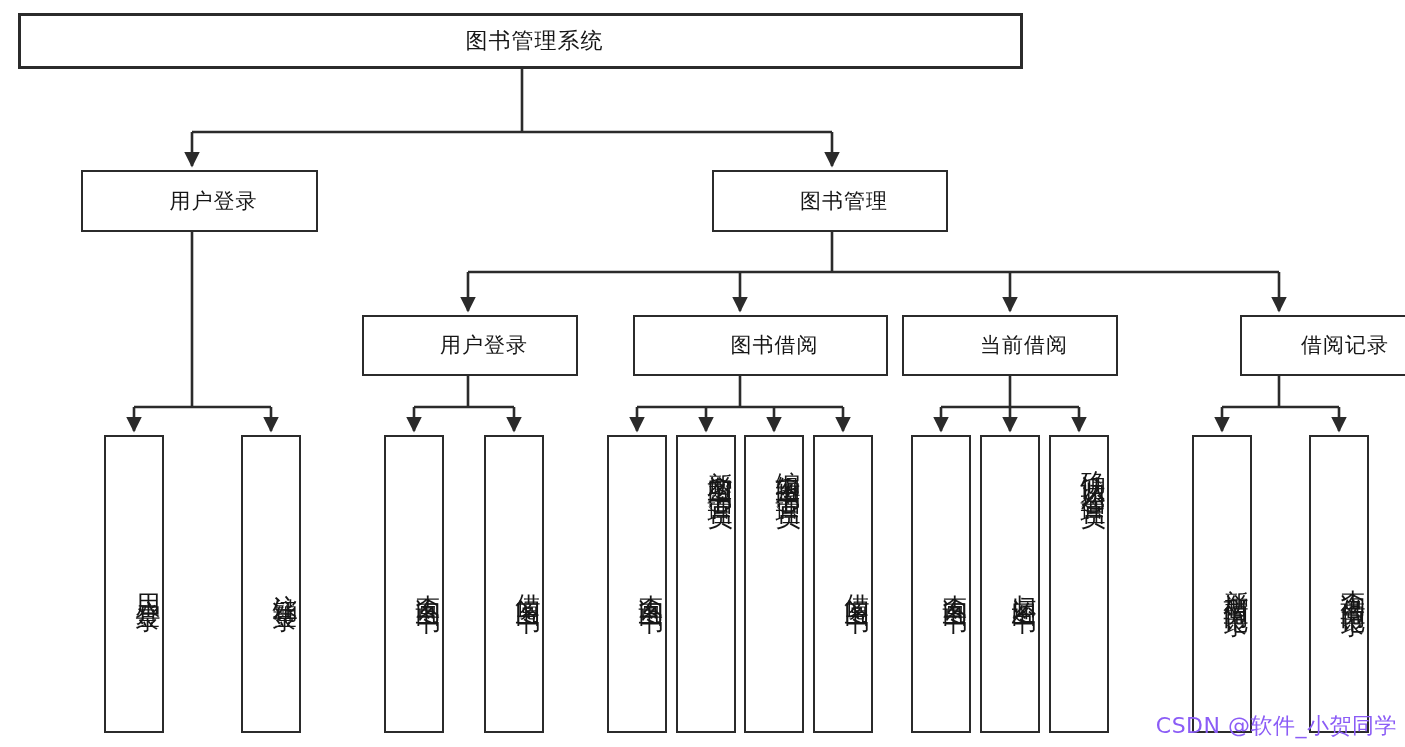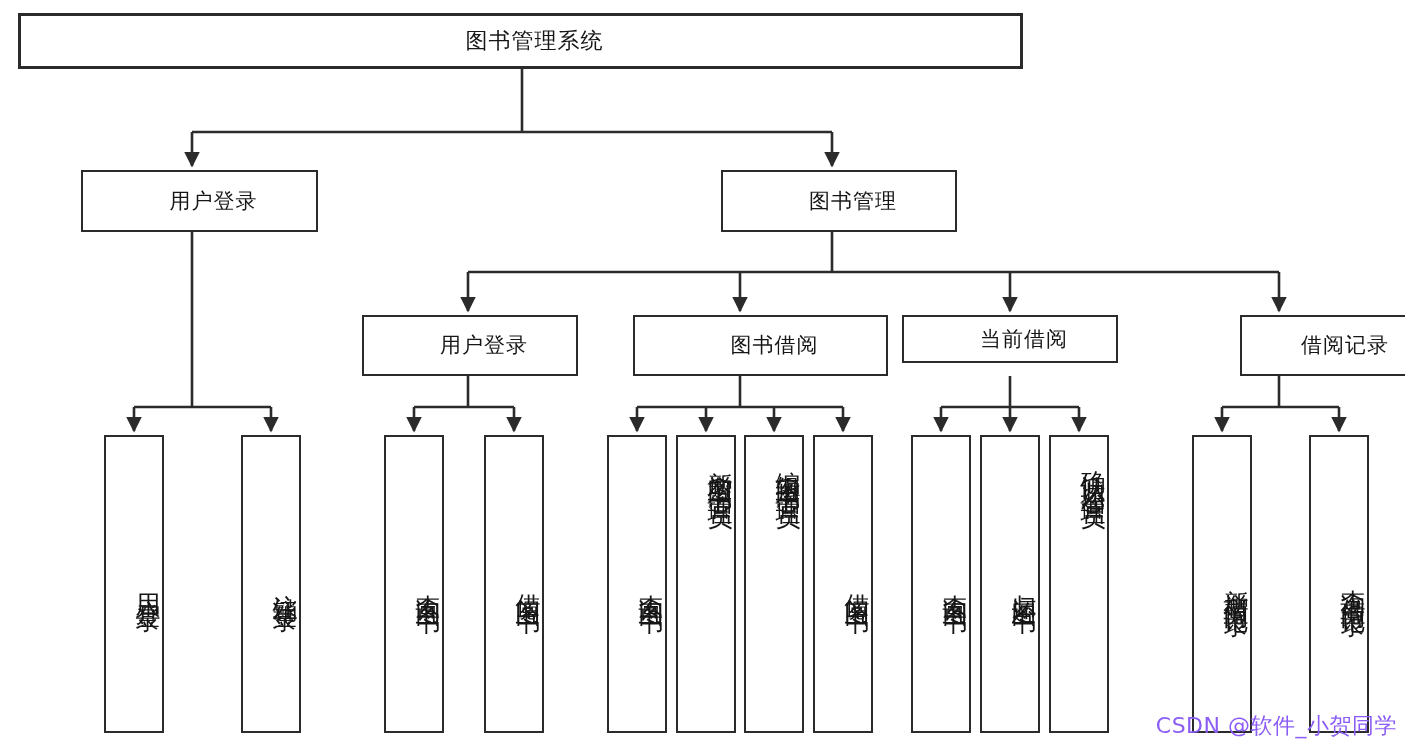--- a/index.html
+++ b/index.html
@@ -129,31 +129,31 @@
     </g>
   </svg>
 
   <div class="node root" style="left:18px; top:13px; width:1005px; height:56px;">
     <span class="label">图书管理系统</span>
   </div>
 
   <div class="node branch" style="left:81px; top:170px; width:237px; height:62px;">
     <span class="label">用户登录</span>
   </div>
-  <div class="node branch" style="left:712px; top:170px; width:236px; height:62px;margin-left:9px;">
+  <div class="node branch" style="left:712px; top:170px; width:236px; height:62px;">
     <span class="label">图书管理</span>
   </div>
 
   <div class="node branch" style="left:362px; top:315px; width:216px; height:61px;">
     <span class="label">用户登录</span>
   </div>
   <div class="node branch" style="left:633px; top:315px; width:255px; height:61px;">
     <span class="label">图书借阅</span>
   </div>
-  <div class="node branch" style="left:902px; top:315px; width:216px; height:48px;">
+  <div class="node branch" style="left:902px; top:315px; width:216px; height:61px;">
     <span class="label">当前借阅</span>
   </div>
   <div class="node branch" style="left:1240px; top:315px; width:182px; height:61px;">
     <span class="label">借阅记录</span>
   </div>
 
   <div class="node leaf mid" style="left:104px; top:435px; width:60px; height:298px;">
     <span class="label">用户登录</span>
   </div>
   <div class="node leaf mid" style="left:241px; top:435px; width:60px; height:298px;">

